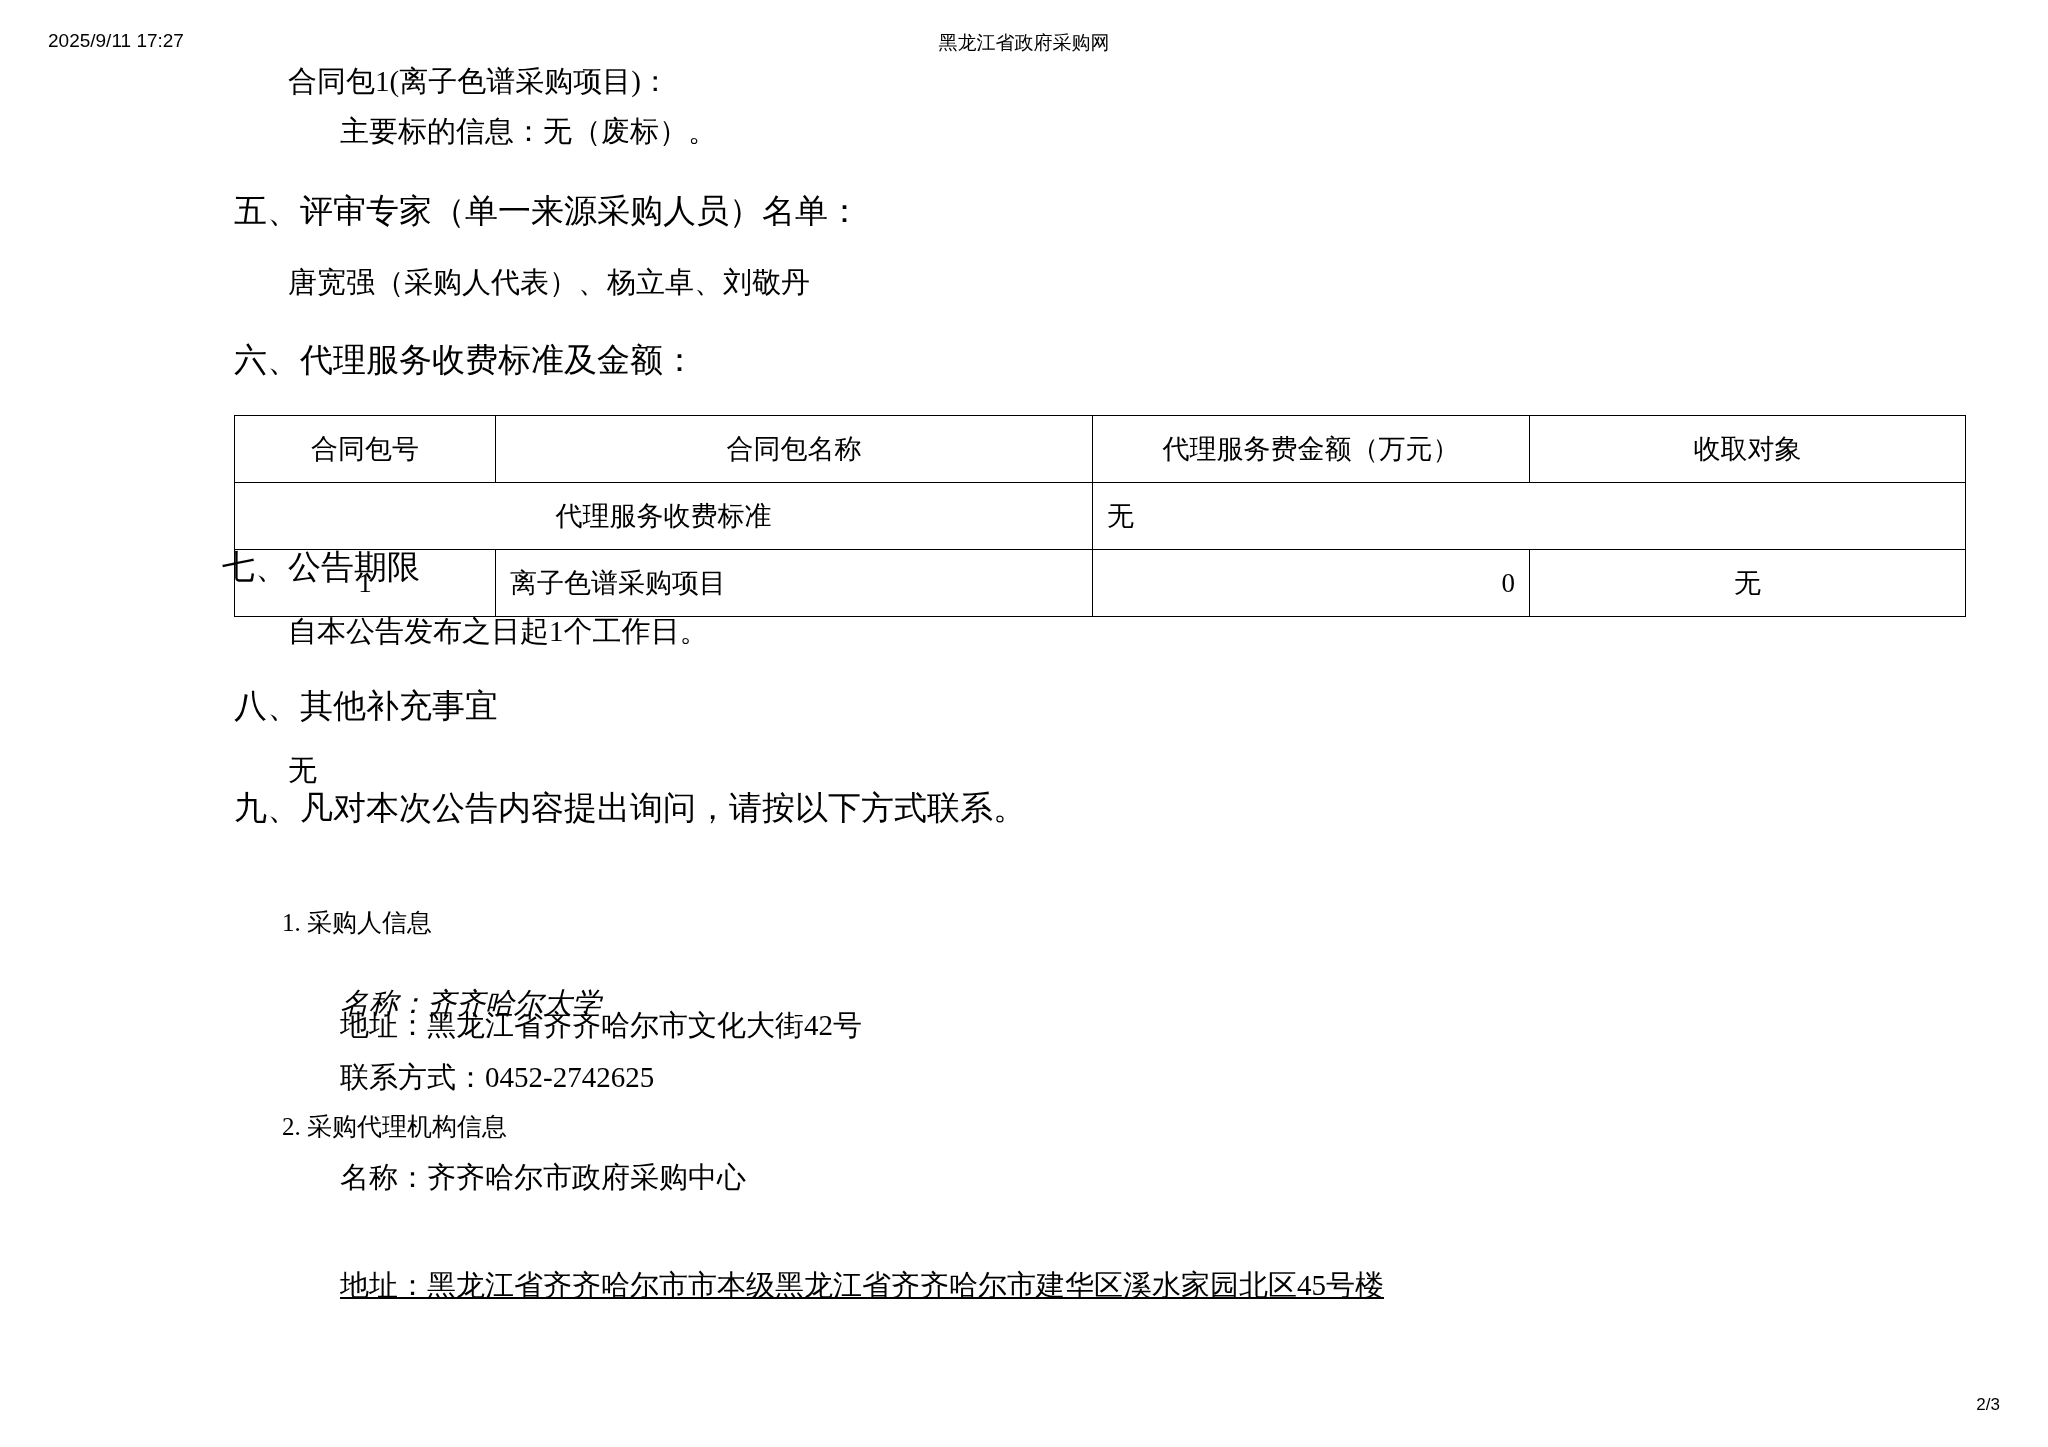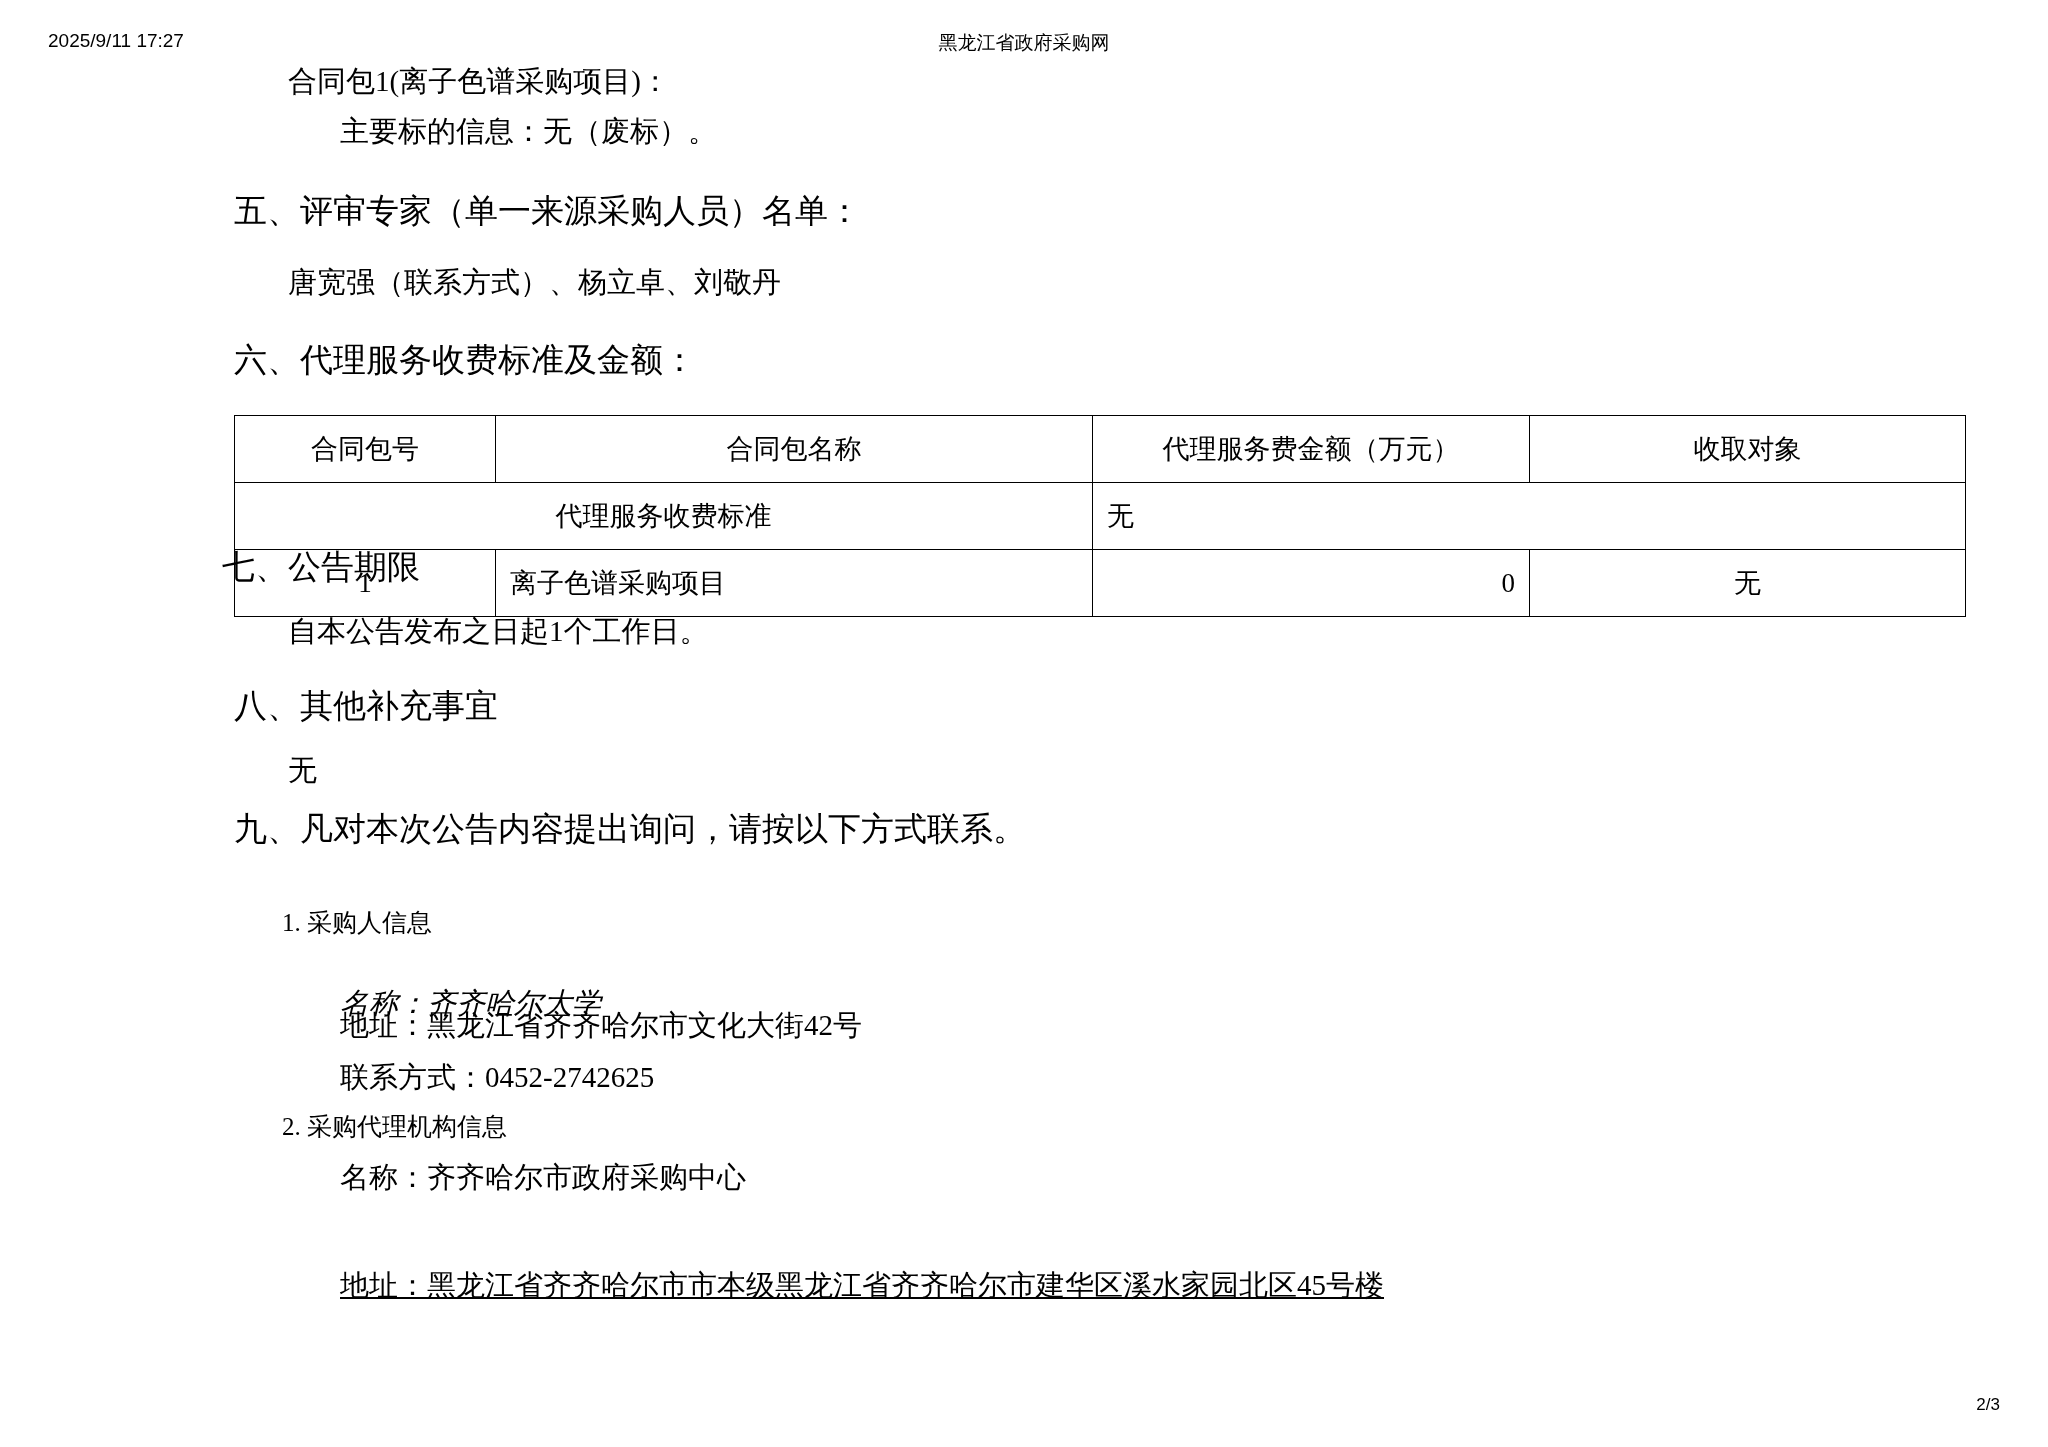--- a/index.html
+++ b/index.html
@@ -137,21 +137,21 @@
   </div>
 
   <div class="doc">
 
     <div class="blk indent-1" style="left:288px; top:0px;">合同包1(离子色谱采购项目)：</div>
 
     <div class="blk indent-1" style="left:340px; top:50px;">主要标的信息：无（废标）。</div>
 
     <div class="blk h-num" style="left:234px; top:128px;">五、评审专家（单一来源采购人员）名单：</div>
 
-    <div class="blk indent-1" style="left:288px; top:201px;">唐宽强（联系方式）、杨立卓、刘敬丹</div>
+    <div class="blk indent-1" style="left:288px; top:201px;">唐宽强（采购人代表）、杨立卓、刘敬丹</div>
 
     <div class="blk h-num" style="left:234px; top:277px;">六、代理服务收费标准及金额：</div>
 
     <table class="fee-table">
       <tbody>
         <tr>
           <td class="col-a">合同包号</td>
           <td class="col-b">合同包名称</td>
           <td class="col-c">代理服务费金额（万元）</td>
           <td class="col-d">收取对象</td>
@@ -170,21 +170,21 @@
     </table>
 
     <div class="blk h-num" style="left:222px; top:484px;">七、公告期限</div>
 
     <div class="blk indent-1" style="left:288px; top:550px;text-align:right;">自本公告发布之日起1个工作日。</div>
 
     <div class="blk h-num" style="left:234px; top:623px;">八、其他补充事宜</div>
 
     <div class="blk indent-1" style="left:288px; top:689px;">无</div>
 
-    <div class="blk h-num" style="left:234px; top:746px;text-align:right;">九、凡对本次公告内容提出询问，请按以下方式联系。</div>
+    <div class="blk h-num" style="left:234px; top:725px;text-align:right;">九、凡对本次公告内容提出询问，请按以下方式联系。</div>
 
     <div class="blk sub-label" style="left:282px; top:844px;">1. 采购人信息</div>
 
     <div class="blk sub-body" style="left:340px; top:922px;font-style:italic;">名称：齐齐哈尔大学</div>
 
     <div class="blk sub-body" style="left:340px; top:944px;">地址：黑龙江省齐齐哈尔市文化大街42号</div>
 
     <div class="blk sub-body" style="left:340px; top:996px;">联系方式：0452-2742625</div>
 
     <div class="blk sub-label" style="left:282px; top:1048px;">2. 采购代理机构信息</div>

